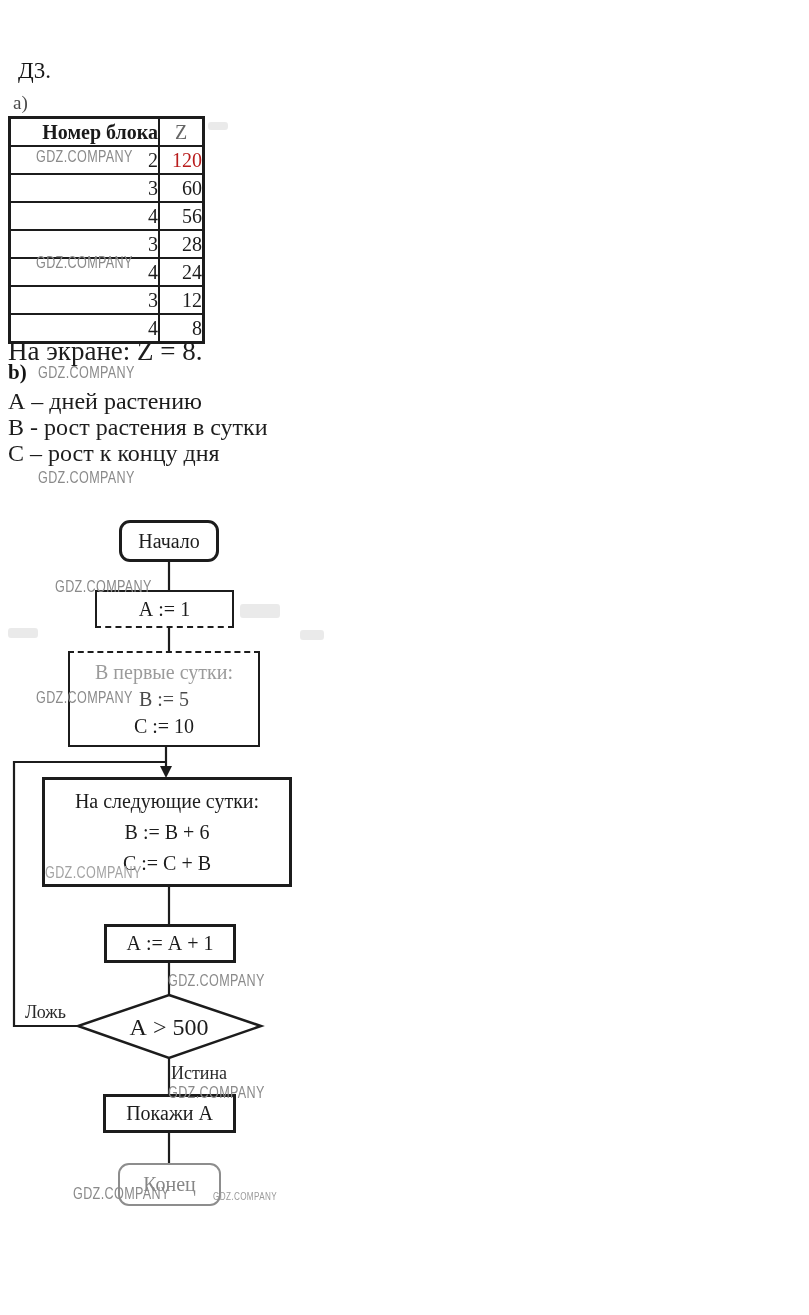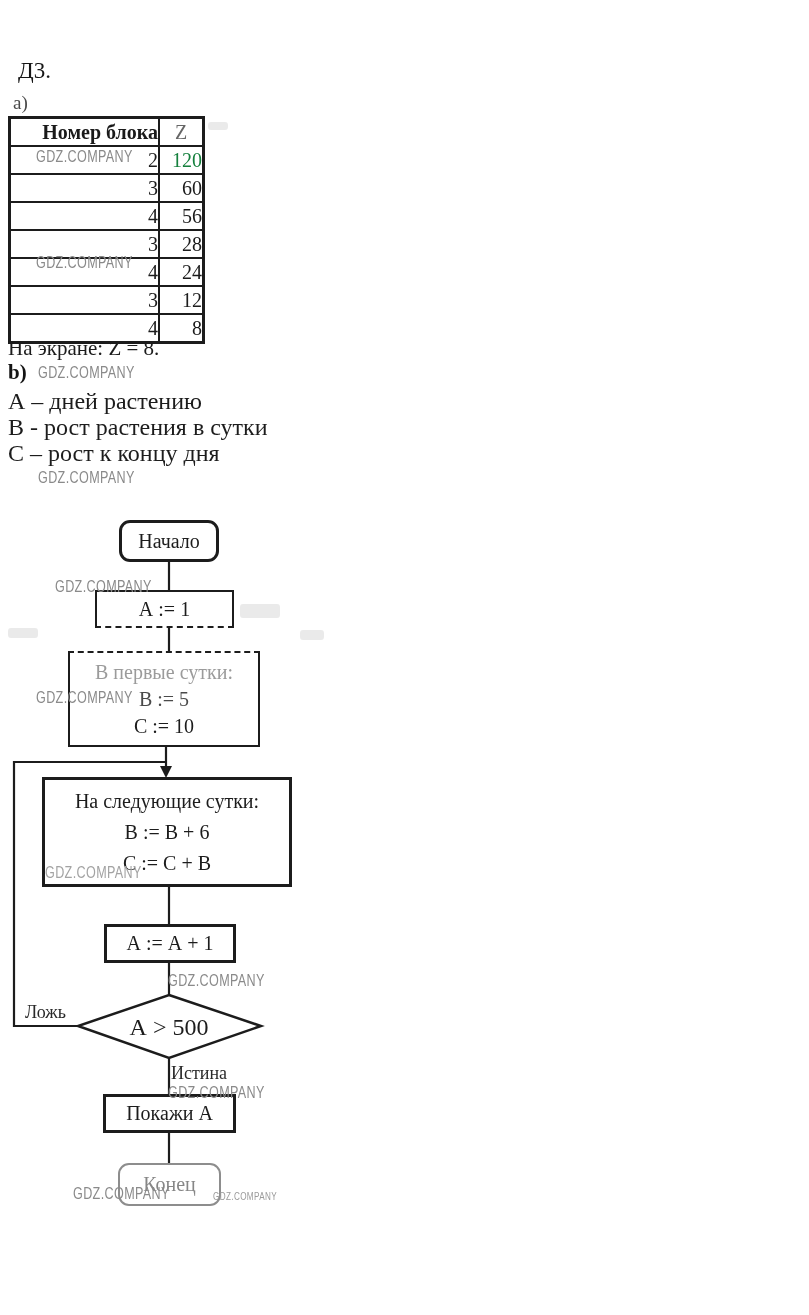--- a/index.html
+++ b/index.html
@@ -30,24 +30,24 @@
     padding: 0 0 0 8px;
     text-align: right;
     font-weight: normal;
     height: 26px;
     line-height: 24px;
   }
   table.trace { border: 3px solid #1c1c1c; }
   table.trace th.h-block { width: 139px; font-weight: bold; color: #1a1a1a; }
   table.trace th.h-z { width: 42px; text-align: center; color: #666666; padding-left: 0; }
   table.trace td.c-z { padding-left: 6px; }
-  table.trace tr.faded td.c-z { color: #15803d; }
-
-  
-  .result-line { left: 8px; top: 336px; font-size: 21px; }
+  table.trace tr.faded td.c-z { color: #b91c1c; }
+
+  
+  .result-line { left: 8px; top: 336px; font-size: 27px; }
   .legend-line { left: 8px; font-size: 24px; }
 
   
   .wm {
     position: absolute;
     font-family: "Liberation Sans", "DejaVu Sans", sans-serif;
     font-size: 17px;
     color: #8a8a8a;
     letter-spacing: 0.5px;
     white-space: nowrap;

